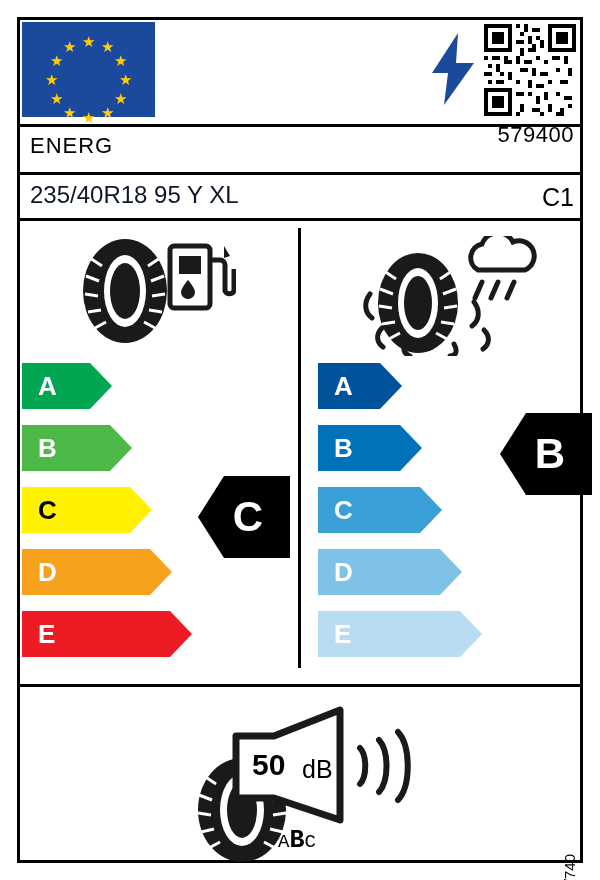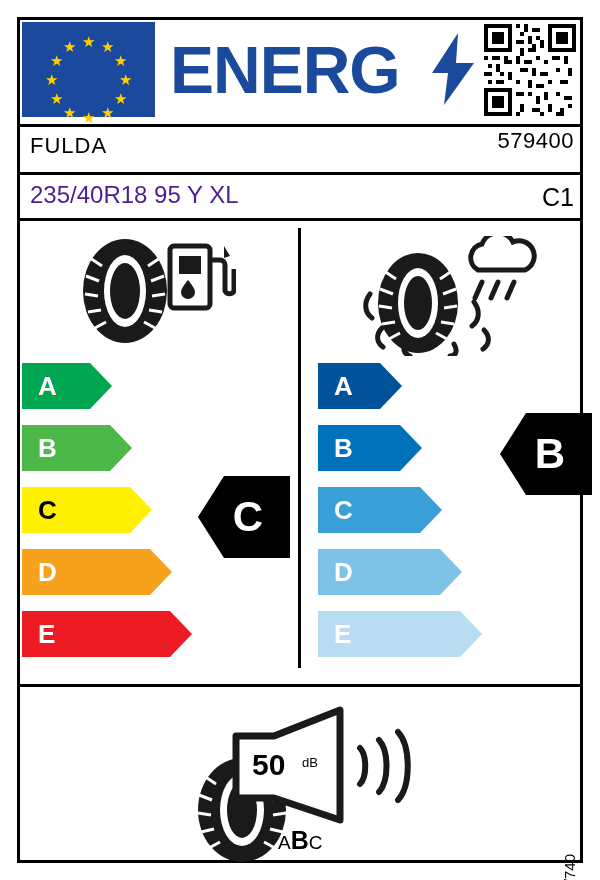--- a/index.html
+++ b/index.html
@@ -90,32 +90,32 @@
     position: absolute;
     left: 30px;
     top: 133px;
     font-size: 22px;
     letter-spacing: 1px;
     color: #000;
   }
   .model {
     position: absolute;
     right: 26px;
-    top: 128px;
+    top: 122px;
     font-size: 22px;
     letter-spacing: 0.5px;
     color: #000;
     text-align: center;
   }
   .tyre-size {
     position: absolute;
     left: 30px;
     top: 181px;
     font-size: 24px;
-    color: #4c1d95;
+    color: #0f172a;
   }
   .class-code {
     position: absolute;
     right: 26px;
     top: 183px;
     font-size: 25px;
     color: #000;
   }
 
   
@@ -198,29 +198,30 @@
     left: 252px;
     top: 748px;
     font-size: 30px;
     font-weight: bold;
     color: #000;
   }
   .noise-unit {
     position: absolute;
     left: 302px;
     top: 755px;
-    font-size: 13px;
+    font-size: 25px;
     color: #000;
   }
   .noise-classes {
     position: absolute;
     left: 278px;
     top: 826px;
     font-size: 19px;
     color: #000;
+    font-family: Liberation Mono, monospace;
   }
   .noise-classes b {
     font-size: 25px;
   }
 
   .reg-code {
     position: absolute;
     right: 22px;
     bottom: 26px;
     font-size: 15px;
@@ -244,21 +245,20 @@
     <span class="star" style="left:92px;top:69px;">★</span>
     <span class="star" style="left:79px;top:83px;">★</span>
     <span class="star" style="left:60px;top:88px;">★</span>
     <span class="star" style="left:41px;top:83px;">★</span>
     <span class="star" style="left:28px;top:69px;">★</span>
     <span class="star" style="left:23px;top:50px;">★</span>
     <span class="star" style="left:28px;top:31px;">★</span>
     <span class="star" style="left:41px;top:17px;">★</span>
   </div>
 
-  <div class="energy-wordmark">ENERG</div>
 
   <svg class="energy-bolt" viewBox="0 0 42 72">
     <polygon points="26,0 0,40 16,40 12,72 42,30 24,30" fill="#1b4a9c"></polygon>
   </svg>
 
   <svg class="qr" viewBox="0 0 46 46">
     <rect width="46" height="46" fill="#ffffff"></rect>
     <g fill="#000000">
       <rect x="0" y="0" width="14" height="14"></rect>
         <rect x="2" y="2" width="10" height="10" fill="#fff"></rect>
@@ -323,21 +323,21 @@
         <rect x="36" y="44" width="4" height="2"></rect>
     </g>
   </svg>
 
   <div class="hline h1"></div>
   <div class="hline h2"></div>
   <div class="hline h3"></div>
   <div class="hline h4"></div>
   <div class="vline"></div>
 
-  <div class="brand">FULDA</div>
+  <div class="brand">ENERG</div>
   <div class="model">579400</div>
   <div class="tyre-size">235/40R18 95 Y XL</div>
   <div class="class-code">C1</div>
 
   <svg class="pict" style="left:80px;top:236px;width:90px;height:110px;" viewBox="0 0 90 110">
     <ellipse cx="45" cy="55" rx="42" ry="52" fill="#1a1a1a"></ellipse>
     <ellipse cx="45" cy="55" rx="21" ry="36" fill="#ffffff"></ellipse>
     <ellipse cx="45" cy="55" rx="15" ry="28" fill="#1a1a1a"></ellipse>
     <g stroke="#ffffff" stroke-width="3">
       <line x1="10" y1="22" x2="22" y2="30"></line>

